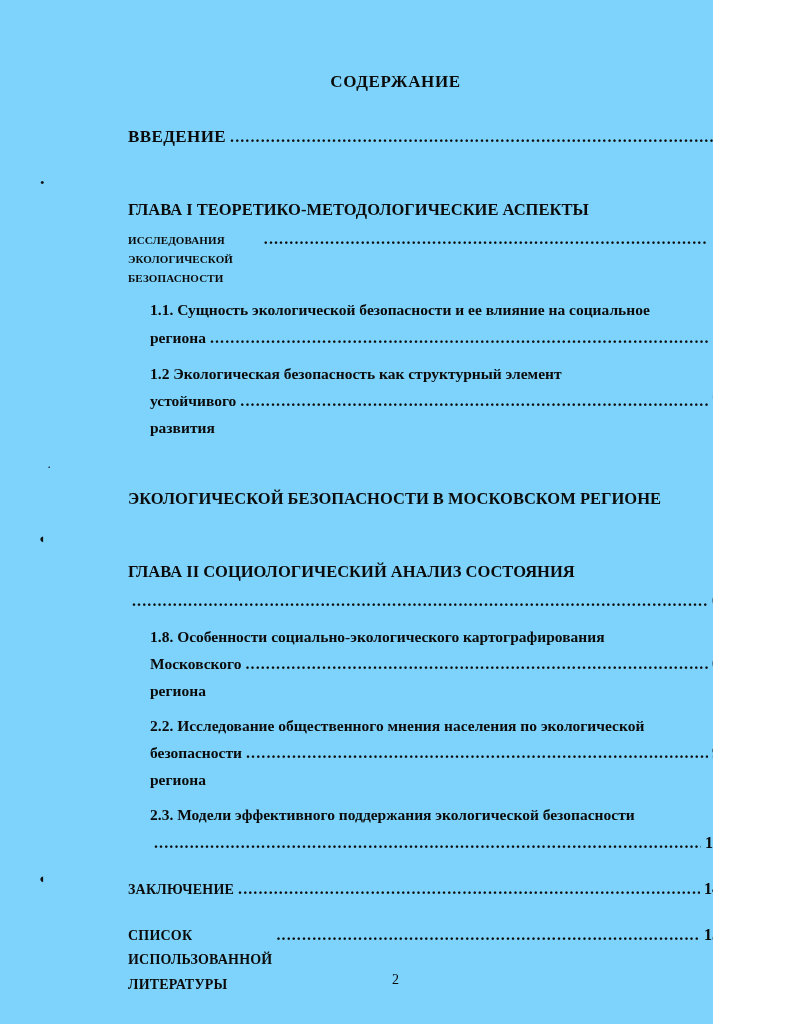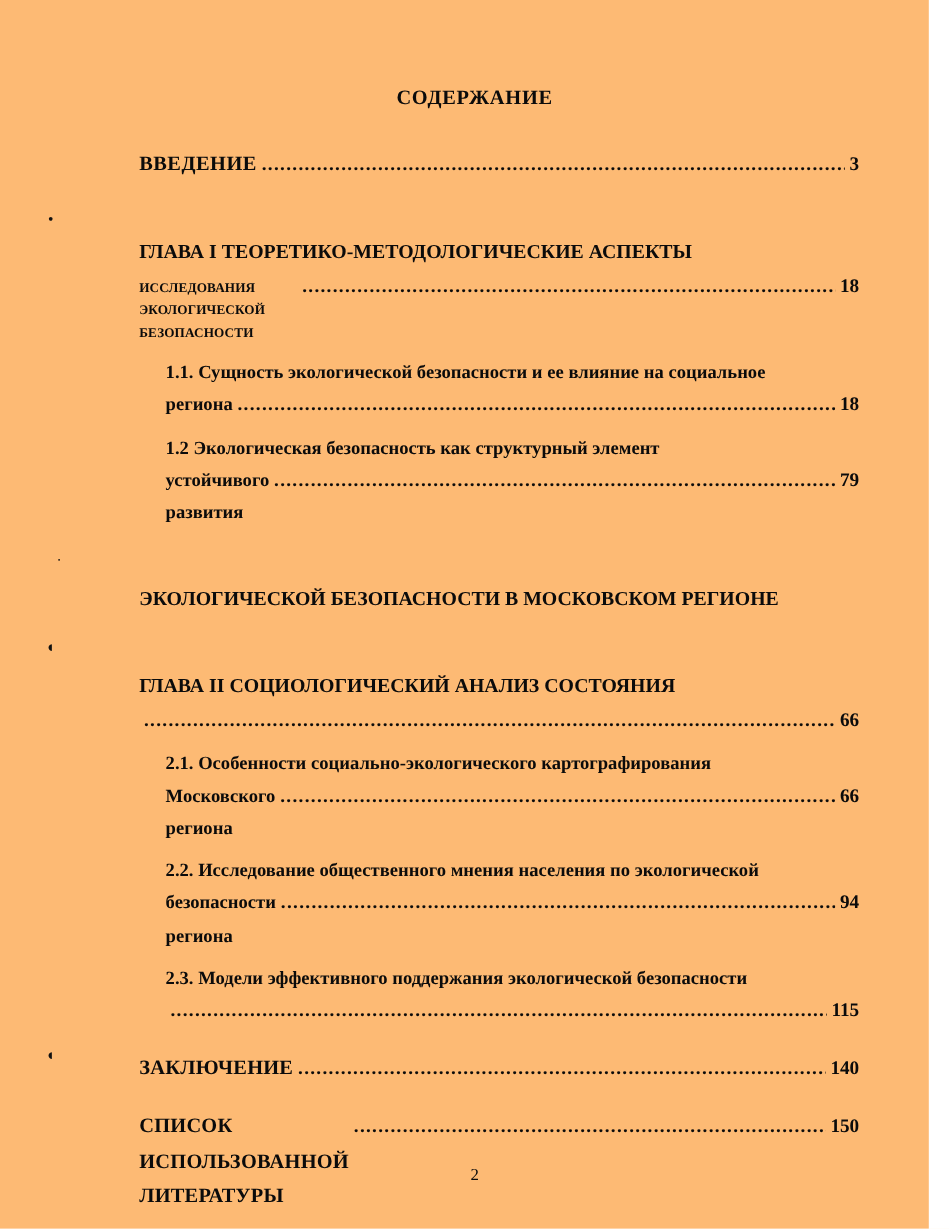--- a/index.html
+++ b/index.html
@@ -2,41 +2,42 @@
 <html><head>
 <meta charset="utf-8">
 <style>
   html, body {
     margin: 0;
     padding: 0;
     background: #ffffff;
   }
   .page {
     position: relative;
-    width: 774px;
+    width: 689px;
     height: 1024px;
-    background: #fdba74;
+    background: #7dd3fc;
     font-family: "Liberation Serif", "DejaVu Serif", serif;
     color: #0b0b0b;
     overflow: hidden;
+    padding-left: 24px;
   }
   .title {
     position: absolute;
     top: 72px;
     left: 0;
     width: 791px;
     text-align: center;
     font-size: 17px;
     font-weight: bold;
     letter-spacing: 0.6px;
   }
   .toc {
     position: absolute;
     top: 122px;
-    left: 116px;
+    left: 128px;
     width: 600px;
   }
   .entry {
     display: block;
     margin-bottom: 2px;
   }
   .line {
     display: flex;
     align-items: baseline;
     width: 100%;
@@ -65,21 +66,21 @@
   .lvl-intro { margin-bottom: 14px; }
 
   .lvl-chapter { margin-top: 16px; margin-bottom: 8px; }
   .lvl-chapter .txt { font-size: 11px; letter-spacing: 0.1px; }
   .lvl-chapter .wrapline { line-height: 1.75; font-weight: bold; font-size: 16.5px; margin-top: 44px; }
 
   .lvl-sub { margin-left: 22px; margin-top: 8px; margin-bottom: 6px; }
   .lvl-sub .txt, .lvl-sub .wrapline { font-size: 15.5px; }
 
   .lvl-back { margin-top: 18px; }
-  .lvl-back .txt { font-size: 17px; letter-spacing: 0.2px; }
+  .lvl-back .txt { font-size: 14px; letter-spacing: 0.2px; }
 
   .wrapline {
     font-weight: bold;
     line-height: 1.75;
   }
   .marks span {
     position: absolute;
     color: #111;
     font-size: 13px;
     line-height: 1;
@@ -139,21 +140,21 @@
       <div class="entry lvl-chapter">
         <div class="wrapline">ЭКОЛОГИЧЕСКОЙ БЕЗОПАСНОСТИ В МОСКОВСКОМ РЕГИОНЕ</div>
         <div class="wrapline">ГЛАВА II СОЦИОЛОГИЧЕСКИЙ АНАЛИЗ СОСТОЯНИЯ</div>
         <div class="line">
           <span class="txt"></span>
           <span class="dots">........................................................................................................................................................................................................</span>
           <span class="pg">66</span>
         </div>
       </div>
       <div class="entry lvl-sub">
-        <div class="wrapline">2.1. Особенности социально-экологического картографирования</div>
+        <div class="wrapline">1.8. Особенности социально-экологического картографирования</div>
         <div class="line">
           <span class="txt">Московского региона</span>
           <span class="dots">........................................................................................................................................................................................................</span>
           <span class="pg">66</span>
         </div>
       </div>
       <div class="entry lvl-sub">
         <div class="wrapline">2.2. Исследование общественного мнения населения по экологической</div>
         <div class="line">
           <span class="txt">безопасности региона</span>

